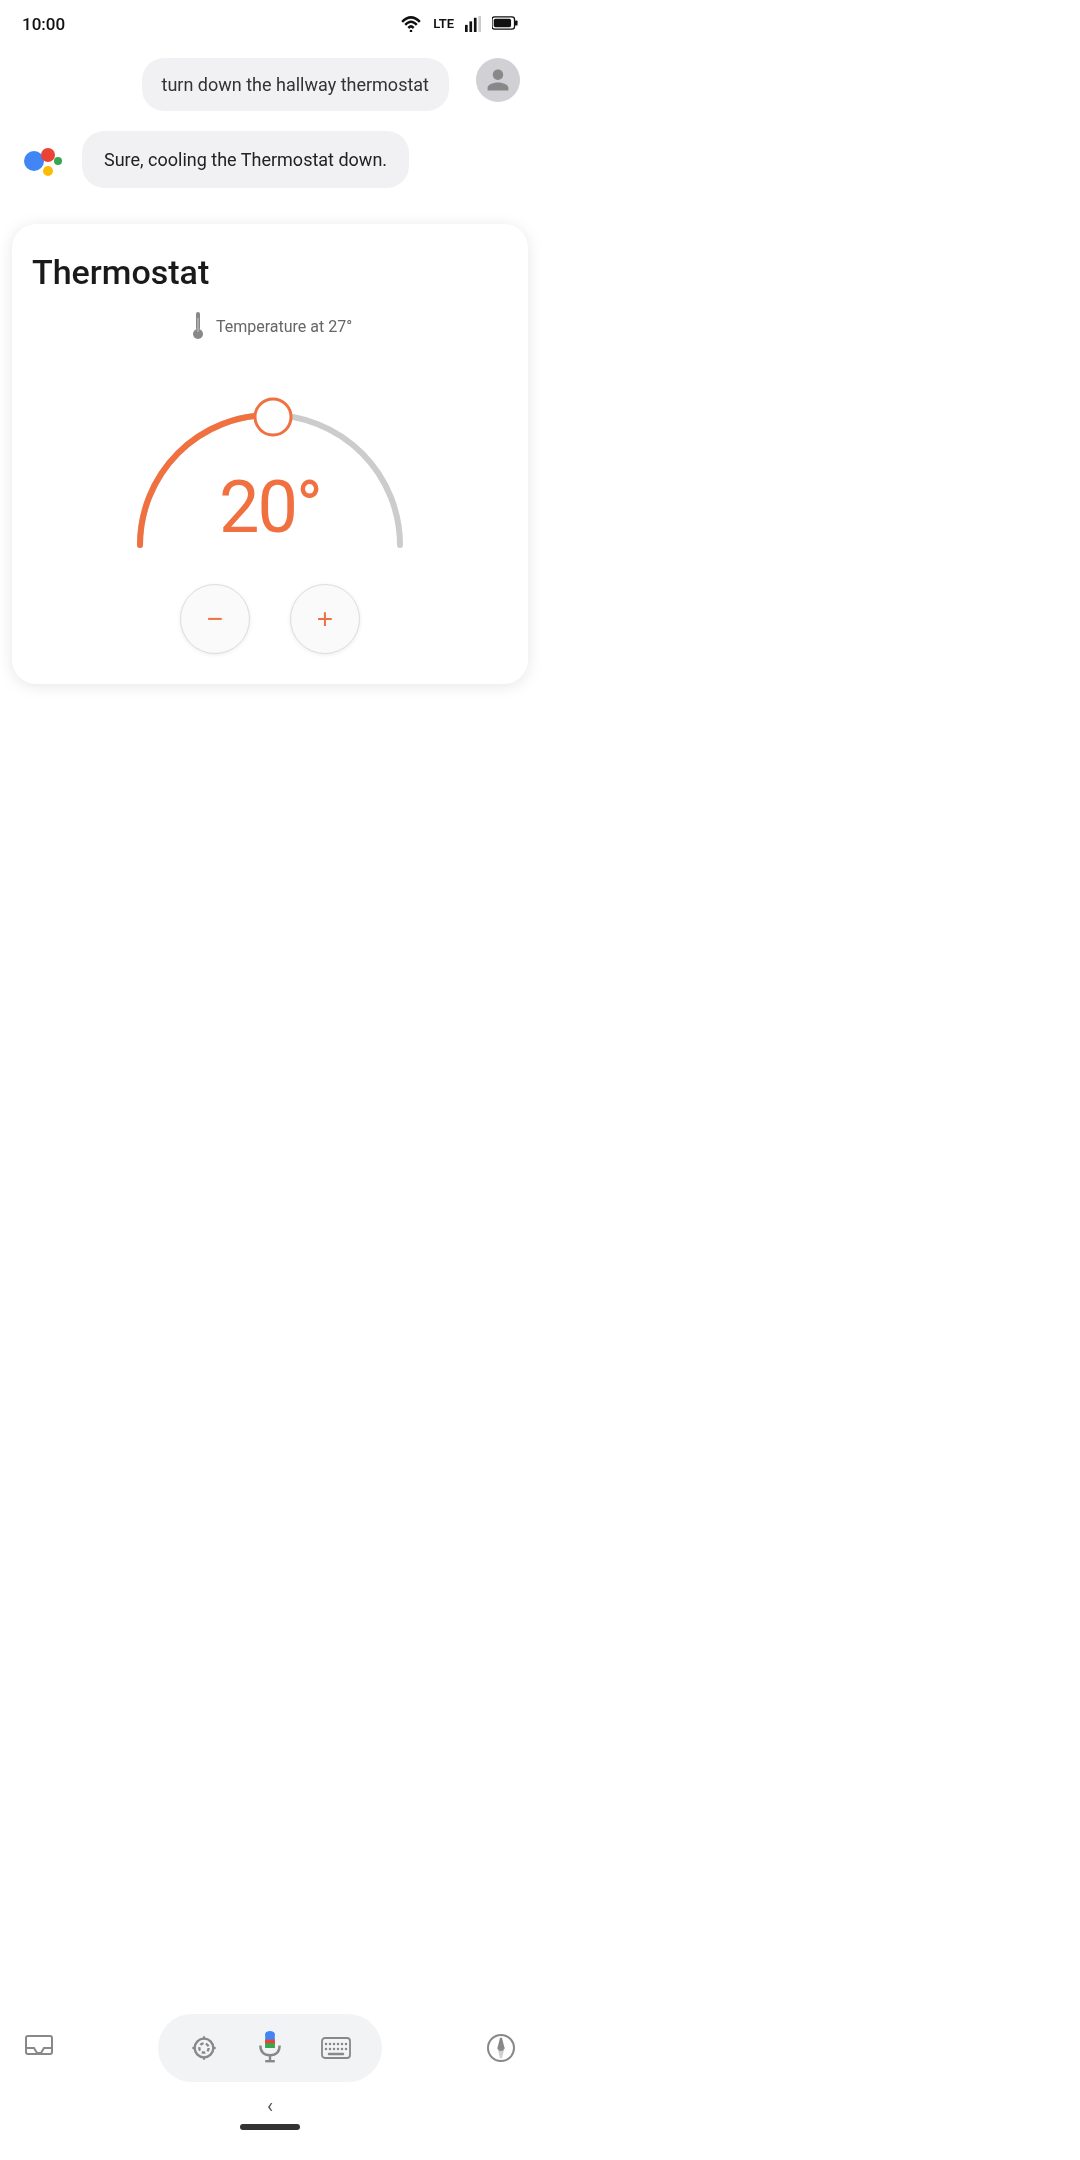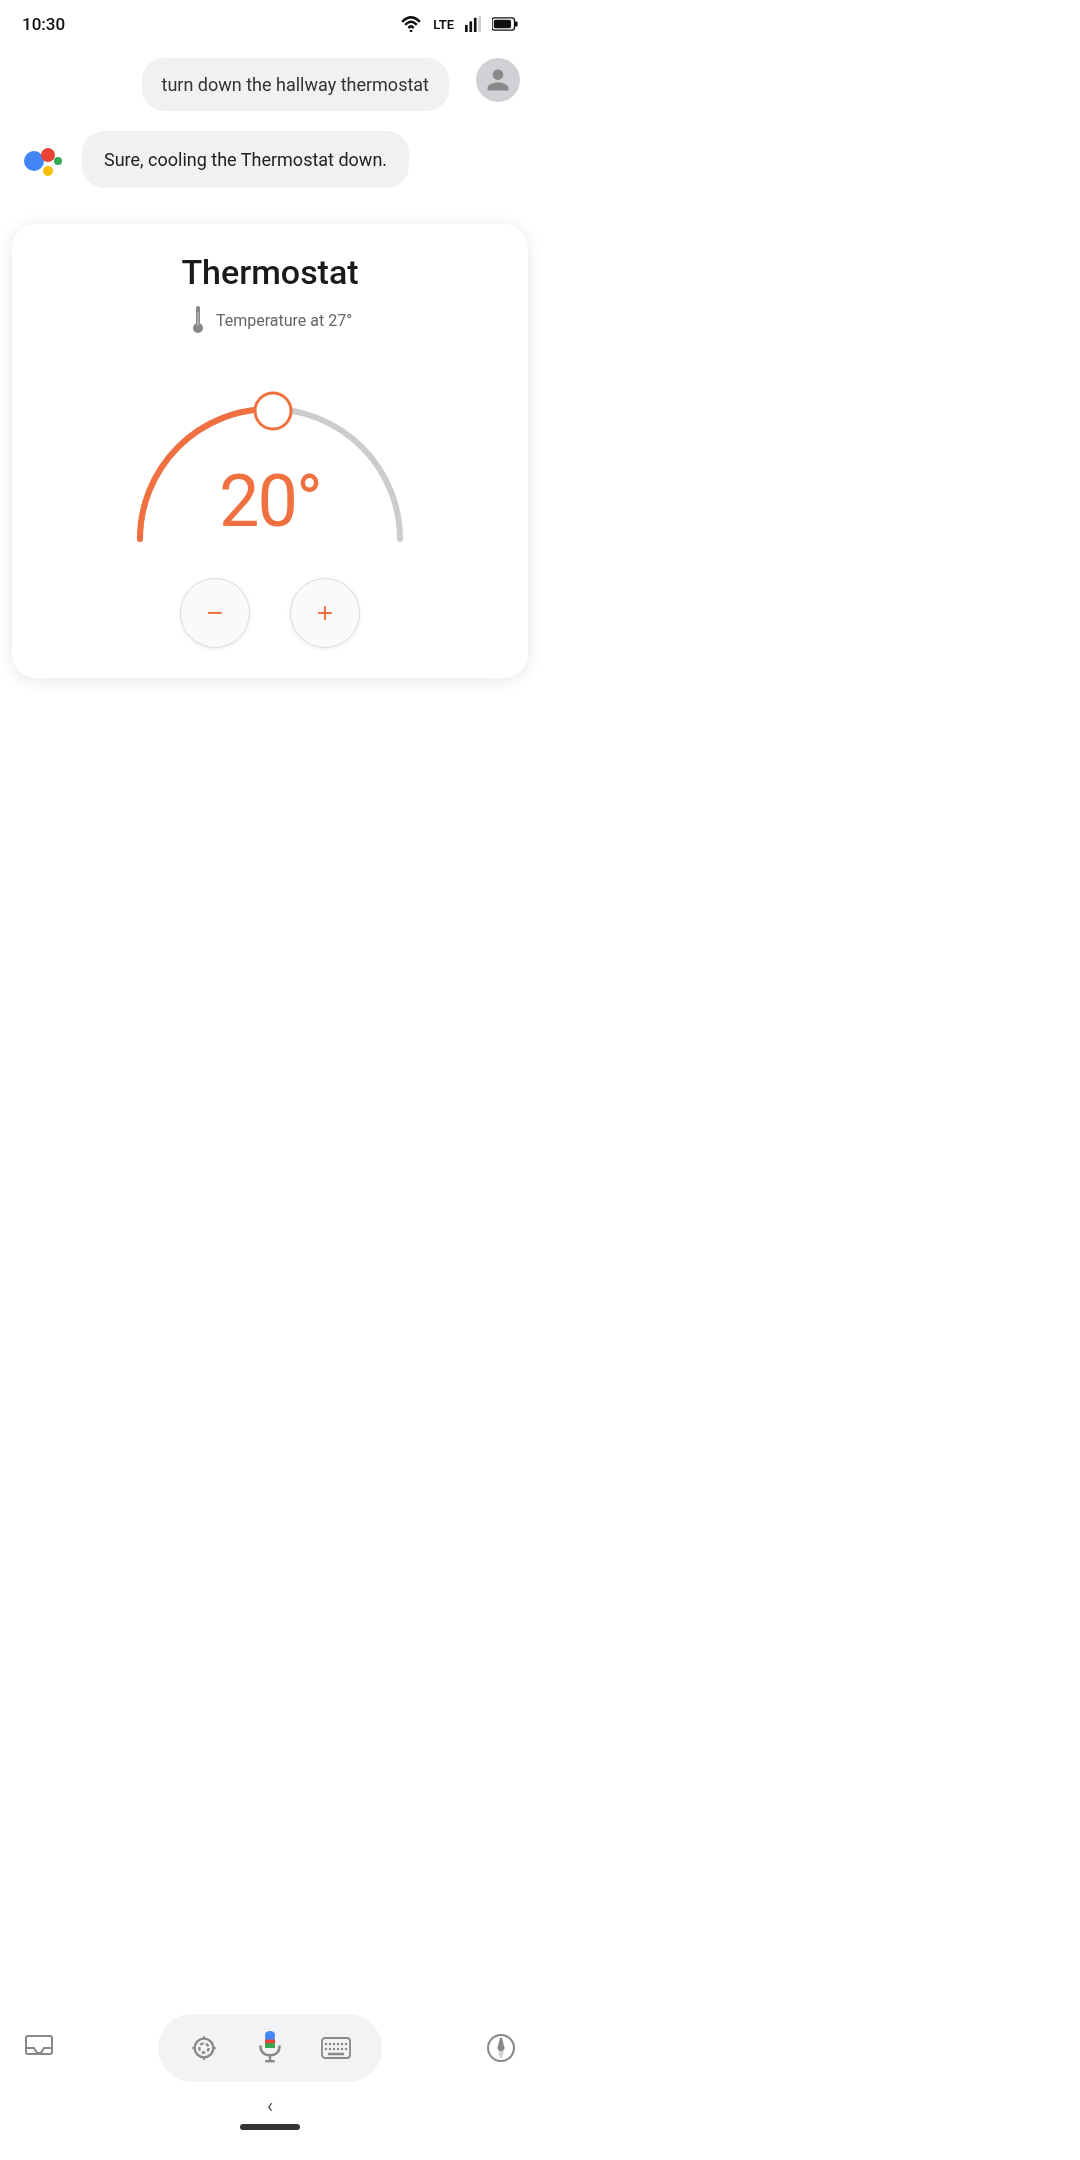--- a/index.html
+++ b/index.html
@@ -21,21 +21,20 @@
       padding: 14px 22px 8px;
       background: #fff;
     }
     .status-time {
       font-size: 17px;
       font-weight: 500;
       color: #111;
     }
     .status-icons {
       display: flex;
-      align-items: center;
       gap: 11px;
     }
     .status-icons svg {
       fill: #111;
     }
 
     
     .chat-area {
       padding: 16px 20px 10px;
       background: #fff;
@@ -98,25 +97,24 @@
 
     
     .thermostat-card {
       background: #fff;
       border-radius: 24px;
       margin: 10px 12px;
       padding: 28px 20px 30px;
       box-shadow: 0 2px 16px rgba(0,0,0,0.10);
     }
     .thermostat-title {
-      text-align: center;
       font-size: 34px;
       font-weight: 500;
       color: #1a1a1a;
-      margin-bottom: 14px;
+      margin-bottom: 20px;
     }
     .temp-label-row {
       display: flex;
       align-items: center;
       justify-content: center;
       gap: 8px;
       margin-bottom: 20px;
       color: #666;
       font-size: 16px;
     }
@@ -229,21 +227,21 @@
       height: 6px;
       background: #333;
       border-radius: 4px;
       margin: 0 auto;
     }
   </style>
 </head>
 <body>
 
 <div class="status-bar">
-  <span class="status-time">10:30</span>
+  <span class="status-time">10:00</span>
   <div class="status-icons">
 
     <svg width="22" height="16" viewBox="0 0 24 18">
       <path d="M1 5.5C4.5 2 8.5 0 12 0s7.5 2 11 5.5l-2 2C18 4.5 15 3 12 3S6 4.5 3 7.5z"></path>
       <path d="M4.5 9C7 6.5 9.5 5 12 5s5 1.5 7.5 4l-2 2C15.5 9 13.8 8 12 8s-3.5 1-5.5 3z"></path>
       <path d="M8 12.5C9.5 11 10.8 10 12 10s2.5 1 4 2.5l-2 2c-.8-.8-1.4-1.2-2-1.2s-1.2.4-2 1.2z"></path>
       <circle cx="12" cy="17" r="1.5"></circle>
     </svg>
 
     <span style="font-size:13px;font-weight:600;color:#111;">LTE</span>

